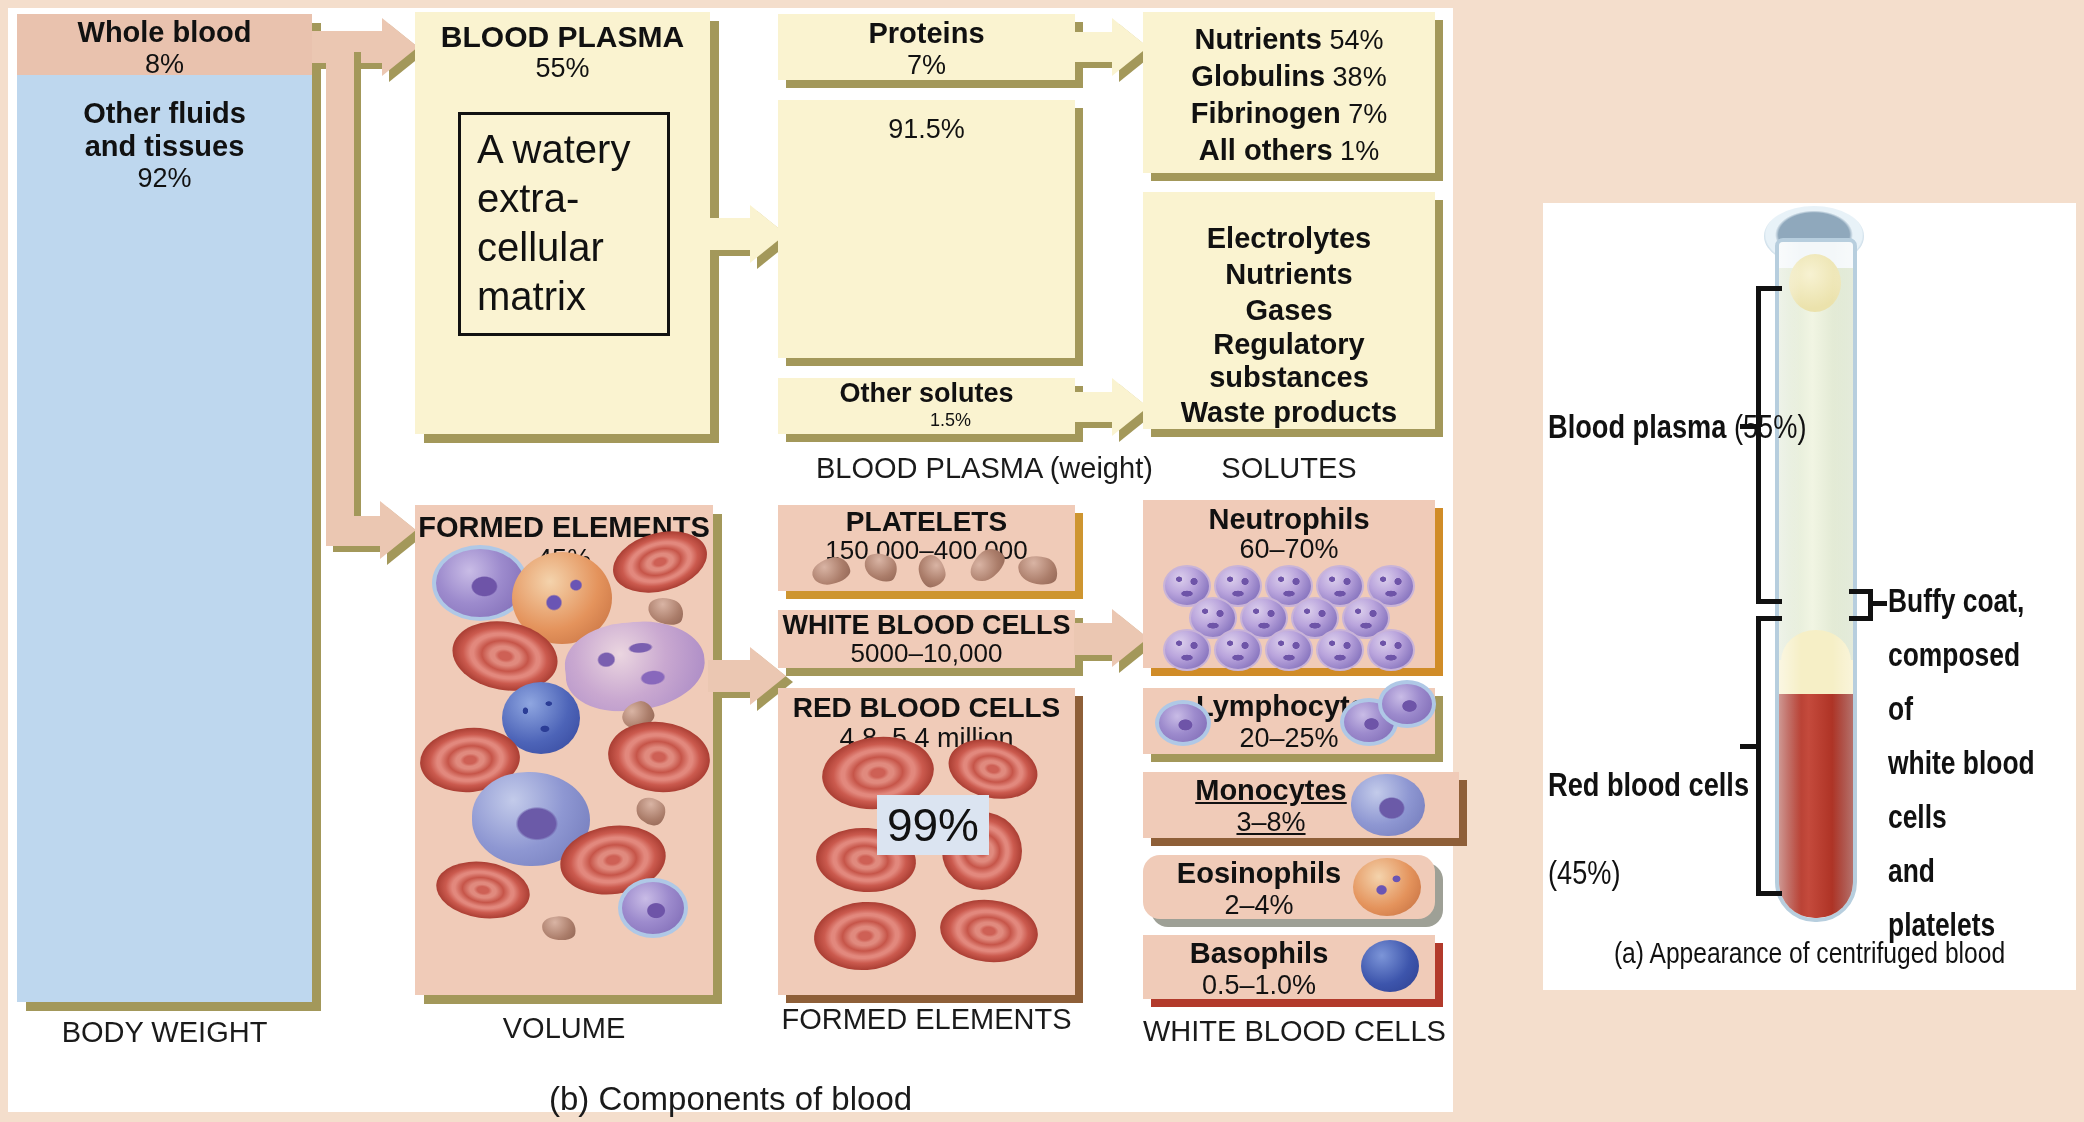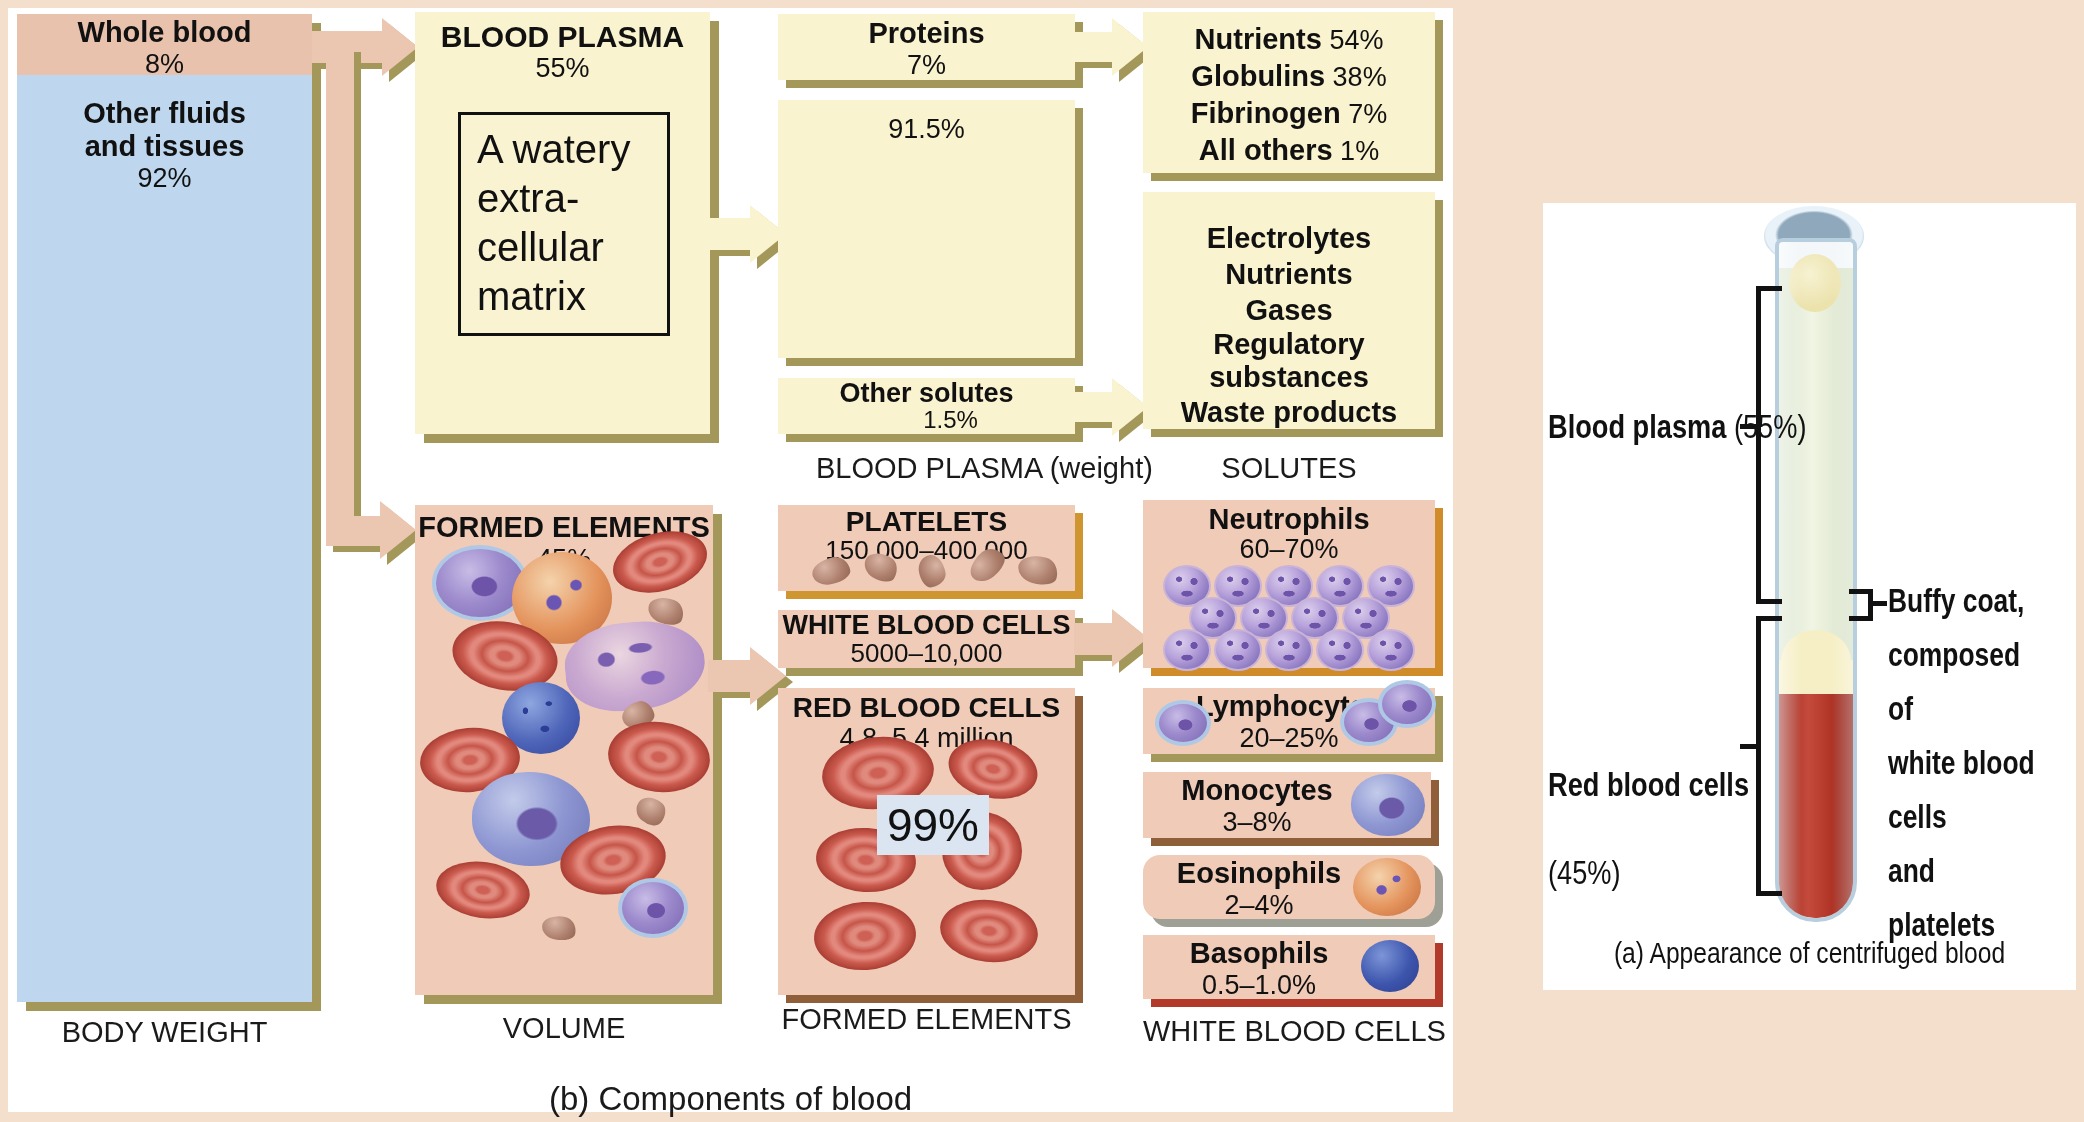--- a/index.html
+++ b/index.html
@@ -141,21 +141,21 @@
 
   <div class="box cream" style="left:778px;top:14px;width:297px;height:66px;box-shadow:8px 8px 0 #A3985A;padding-top:3px;">
     <div class="t1">Proteins</div>
     <div class="t2">7%</div>
   </div>
   <div class="box cream" style="left:778px;top:100px;width:297px;height:258px;box-shadow:8px 8px 0 #A3985A;padding-top:14px;">
     <div class="t2">91.5%</div>
   </div>
   <div class="box cream" style="left:778px;top:378px;width:297px;height:56px;box-shadow:8px 8px 0 #A3985A;padding-top:1px;">
     <div class="t1" style="font-size:27px;line-height:28px;">Other solutes</div>
-    <div class="t2" style="font-size:24px;line-height:26px;padding-left:48px;">1.5%</div>
+    <div class="t2" style="font-size:18px;line-height:26px;padding-left:48px;">1.5%</div>
   </div>
   <div class="cap" style="left:816px;top:452px;width:297px;">BLOOD PLASMA (weight)</div>
 
   <div class="arrow creamArrow" style="left:1074px;top:18px;width:76px;height:60px;">
     <div class="shaft" style="left:0;top:14px;width:40px;height:30px;"></div>
     <div class="head" style="left:38px;top:0;"></div>
   </div>
   <div class="arrow creamArrow" style="left:1074px;top:378px;width:76px;height:60px;">
     <div class="shaft" style="left:0;top:14px;width:40px;height:30px;"></div>
     <div class="head" style="left:38px;top:0;"></div>
@@ -245,21 +245,21 @@
   </div>
 
   <div class="box pinkbox" style="left:1143px;top:688px;width:292px;height:66px;box-shadow:8px 8px 0 #A3985A;padding-top:2px;">
     <div class="t1">Lymphocytes</div>
     <div class="t2">20–25%</div>
     <div class="lymph" style="left:12px;top:12px;width:56px;height:46px;"></div>
     <div class="lymph" style="left:197px;top:10px;width:58px;height:48px;"></div>
     <div class="lymph" style="left:235px;top:-8px;width:58px;height:48px;"></div>
   </div>
 
-  <div class="box pinkbox" style="left:1143px;top:772px;width:288px;height:66px;box-shadow:8px 8px 0 #8E5F38;padding:2px 60px 12px 0;">
+  <div class="box pinkbox" style="left:1143px;top:772px;width:316px;height:66px;box-shadow:8px 8px 0 #8E5F38;padding:2px 60px 12px 0;text-decoration:underline;">
     <div class="t1">Monocytes</div>
     <div class="t2">3–8%</div>
     <div class="mono" style="left:208px;top:2px;width:74px;height:62px;"></div>
   </div>
 
   <div class="box pinkbox" style="left:1143px;top:855px;width:292px;height:64px;box-shadow:8px 8px 0 #9EA096;padding:2px 60px 0 0;border-radius:17px;">
     <div class="t1">Eosinophils</div>
     <div class="t2">2–4%</div>
     <div class="eosinBig" style="left:210px;top:3px;width:68px;height:58px;"></div>
   </div>

